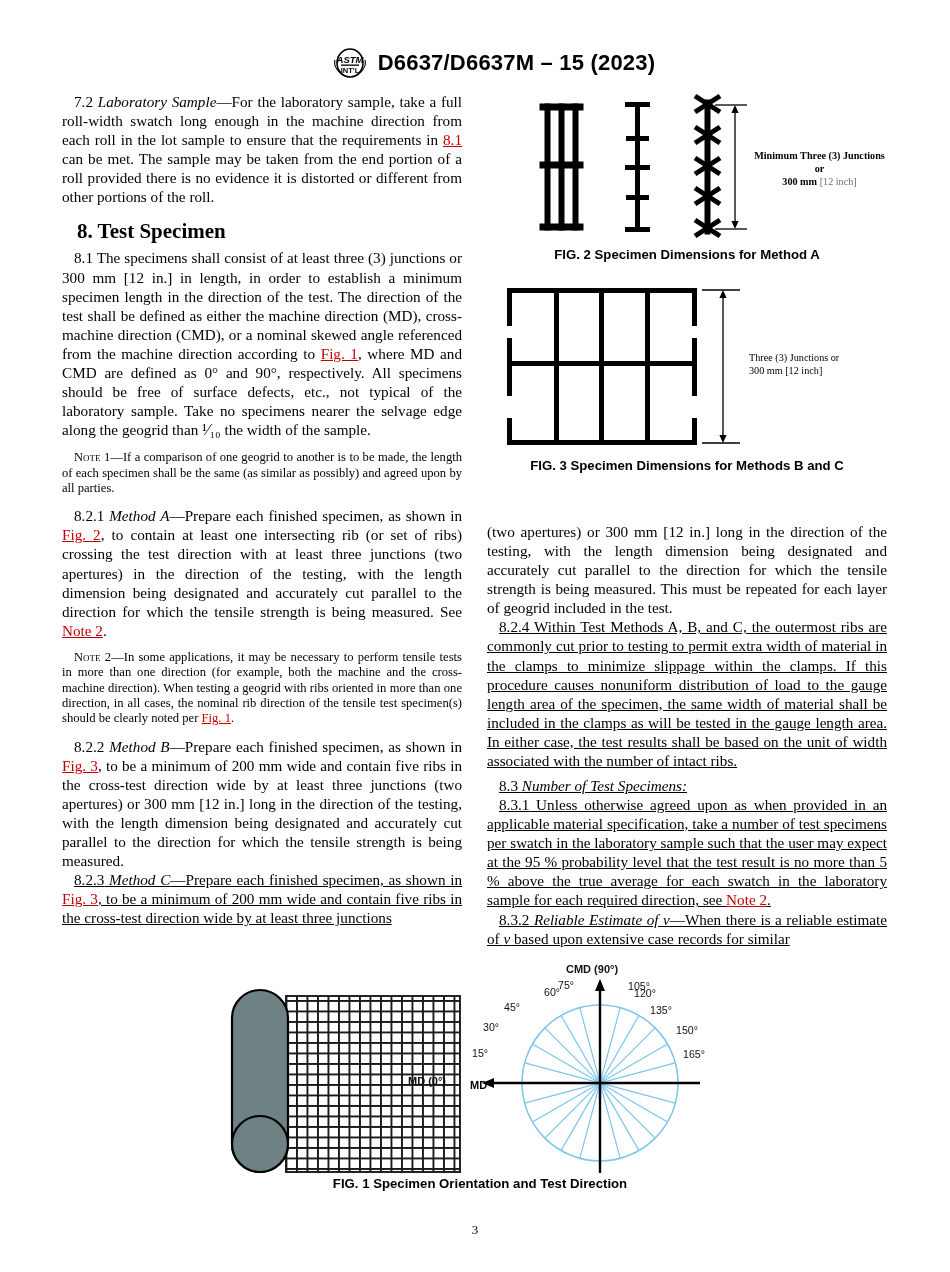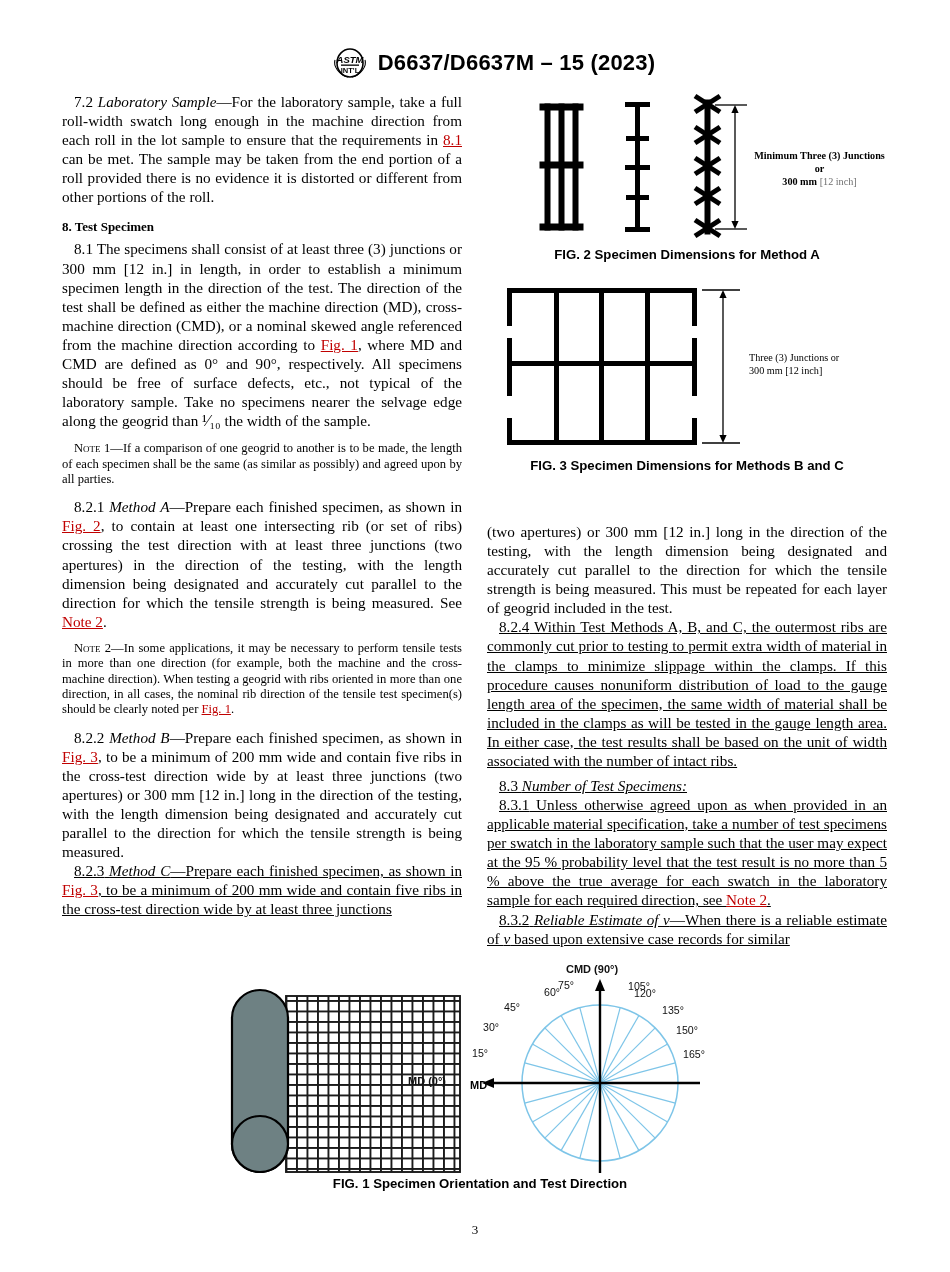--- a/index.html
+++ b/index.html
@@ -66,22 +66,22 @@
     line-height: 1.255;
     text-align: justify;
     text-justify: inter-word;
     text-indent: 12px;
     hyphens: manual;
   }
   p.body + p.body { margin-top: 0; text-decoration: underline; }
   p.noindent { text-indent: 0; }
 
   h3.section {
-    margin: 13px 0 4px 0;
-    font-size: 13px;
+    margin: 13px 0 4px 15px;
+    font-size: 21px;
     font-weight: bold;
     font-family: "Liberation Serif", serif;
     text-indent: 0;
   }
   .it { font-style: italic; }
   .ref { color: #c00000; }
   .note {
     margin: 10px 0 10px 0;
     font-size: 12.6px;
     line-height: 1.22;
@@ -388,21 +388,21 @@
       <div class="polar-lbl bold" style="left:396px; top:5px;">CMD (90°)</div>
       <div class="polar-lbl bold" style="left:238px; top:117px;">MD (0°)</div>
 
       <div class="polar-lbl" style="left:302px; top:89px;">15°</div>
       <div class="polar-lbl" style="left:313px; top:63px;">30°</div>
       <div class="polar-lbl" style="left:334px; top:43px;">45°</div>
       <div class="polar-lbl" style="left:374px; top:28px;">60°</div>
       <div class="polar-lbl" style="left:388px; top:21px;">75°</div>
       <div class="polar-lbl" style="left:414px; top:22px;margin-left:44px;">105°</div>
       <div class="polar-lbl" style="left:464px; top:29px;">120°</div>
-      <div class="polar-lbl" style="left:492px; top:46px;">135°</div>
+      <div class="polar-lbl" style="left:480px; top:46px;">135°</div>
       <div class="polar-lbl" style="left:506px; top:66px;">150°</div>
       <div class="polar-lbl" style="left:513px; top:90px;">165°</div>
     </div>
 
     <div class="fig1-cap fig-caption">FIG. 1 Specimen Orientation and Test Direction</div>
   </div>
 
   <div class="footer">
     <span>3</span>
   </div>

